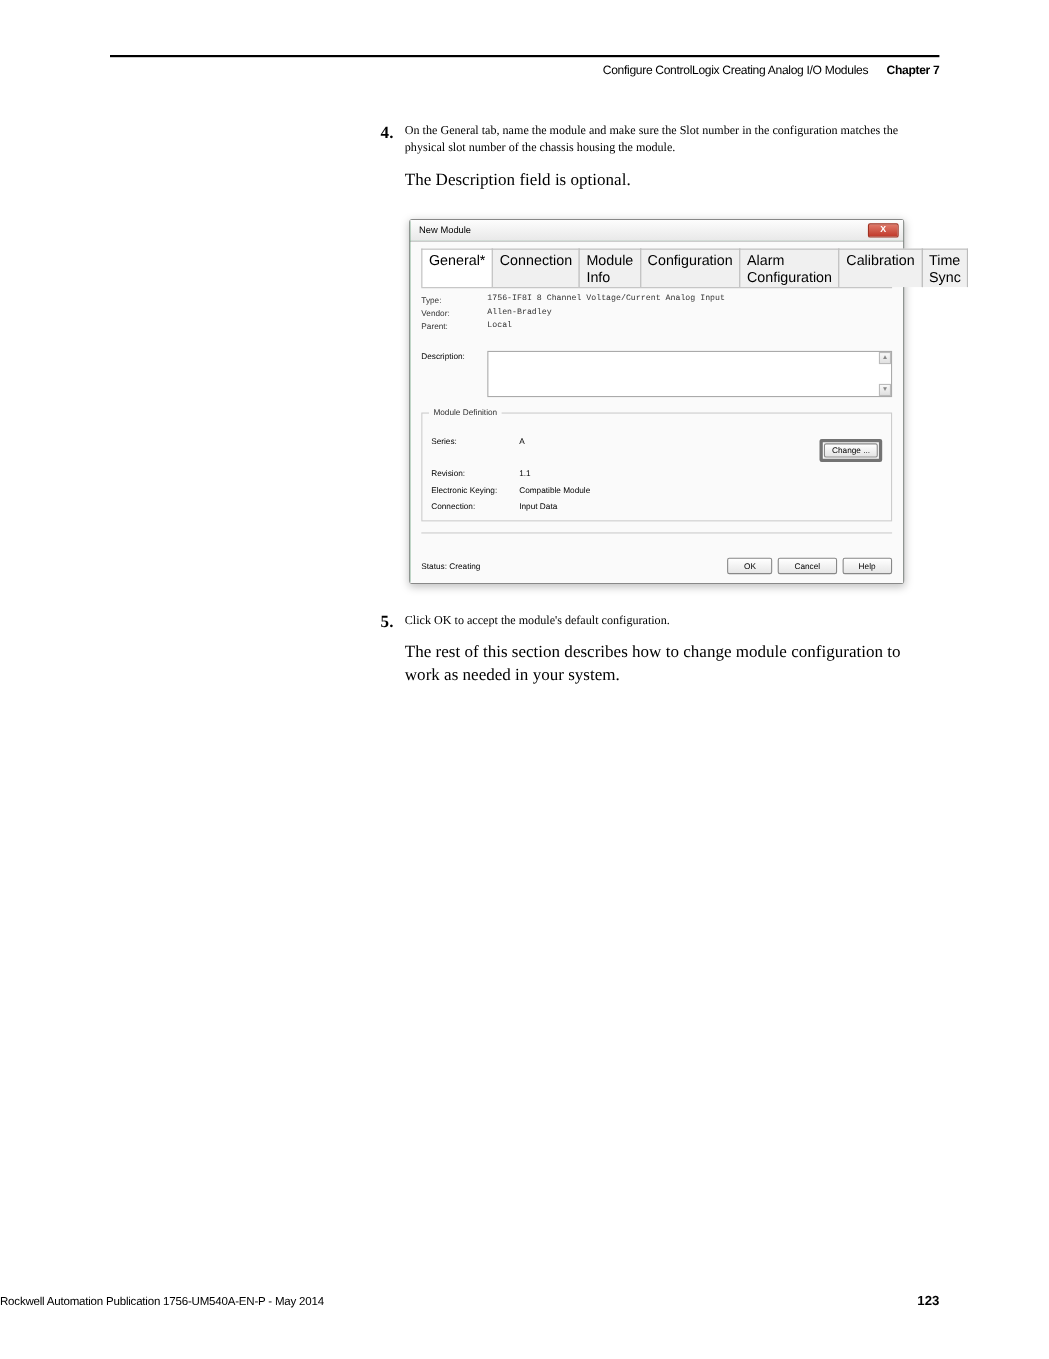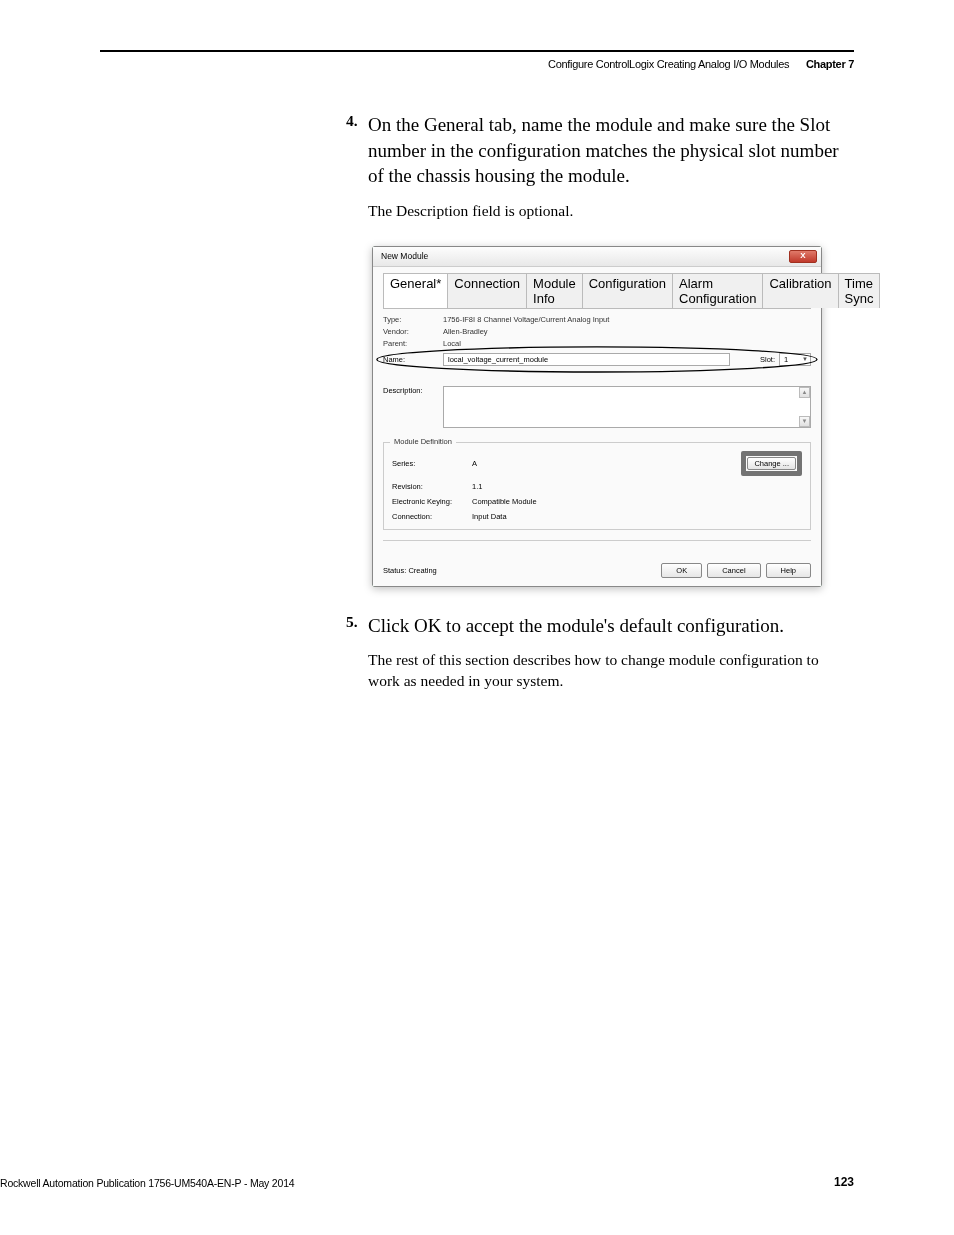--- a/index.html
+++ b/index.html
@@ -40,21 +40,21 @@
       left: 368px;
       right: 100px;
     }
     .step-num {
       position: absolute;
       left: -22px;
       font-weight: bold;
       font-size: 15.5px;
     }
     .step-text {
-      font-size: 19px;
+      font-size: 11px;
       line-height: 1.35;
     }
     .subtext {
       font-size: 15.5px;
       line-height: 1.35;
       margin-top: 12px;
     }
     .dialog-wrap {
       margin: 24px 0 24px 4px;
     }
@@ -110,21 +110,21 @@
       z-index: 2;
     }
     .info-row {
       display: flex;
       align-items: center;
       margin-bottom: 3px;
       font-size: 7.5px;
       color: #333;
     }
     .info-label { width: 60px; flex-shrink: 0; }
-    .info-value { color: #333; }
+    .info-value { color: #333; font-family: Liberation Mono, monospace; }
     .name-ellipse {
       display: flex;
       align-items: center;
       position: relative;
       margin: 2px -6px 4px -6px;
       padding: 2px 6px;
     }
     .ellipse-svg {
       position: absolute;
       inset: -6px -2px;
@@ -209,24 +209,25 @@
     .moddef-label { width: 80px; }
     .moddef-value { flex: 1; }
     .change-btn {
       font-size: 7.5px;
       padding: 1px 6px;
       border: 1px solid #888;
       border-radius: 2px;
       background: linear-gradient(#fff, #e4e4e4);
     }
     .change-halo {
-      border: 5px solid #737373;
+      border: 3px solid #737373;
       padding: 1px;
       border-radius: 2px;
       display: inline-block;
+      margin-top: 15px;
     }
     .footer-bar {
       display: flex;
       justify-content: space-between;
       align-items: center;
       border-top: 1px solid #ccc;
       margin-top: 10px;
       padding-top: 22px;
     }
     .status { font-size: 7.5px; }
@@ -298,34 +299,20 @@
         </div>
         <div class="info-row">
           <span class="info-label">Vendor:</span>
           <span class="info-value">Allen-Bradley</span>
         </div>
         <div class="info-row">
           <span class="info-label">Parent:</span>
           <span class="info-value">Local</span>
         </div>
 
-        <div class="name-ellipse">
-          <svg class="ellipse-svg" viewBox="0 0 460 30" preserveAspectRatio="none">
-            <ellipse cx="230" cy="15" rx="228" ry="13" fill="none" stroke="#000" stroke-width="1.4"></ellipse>
-          </svg>
-          <span class="name-label">Name:</span>
-          <input class="name-input" value="local_voltage_current_module" style="">
-          <div class="slot-block">
-            <span class="slot-label">Slot:</span>
-            <div class="slot-select">
-              <span>1</span>
-              <span class="slot-caret">▼</span>
-            </div>
-          </div>
-        </div>
 
         <div class="desc-row">
           <span class="desc-label">Description:</span>
           <div class="desc-box">
             <div class="scroll-btn scroll-up">▲</div>
             <div class="scroll-btn scroll-down">▼</div>
           </div>
         </div>
 
         <div class="moddef-group">

